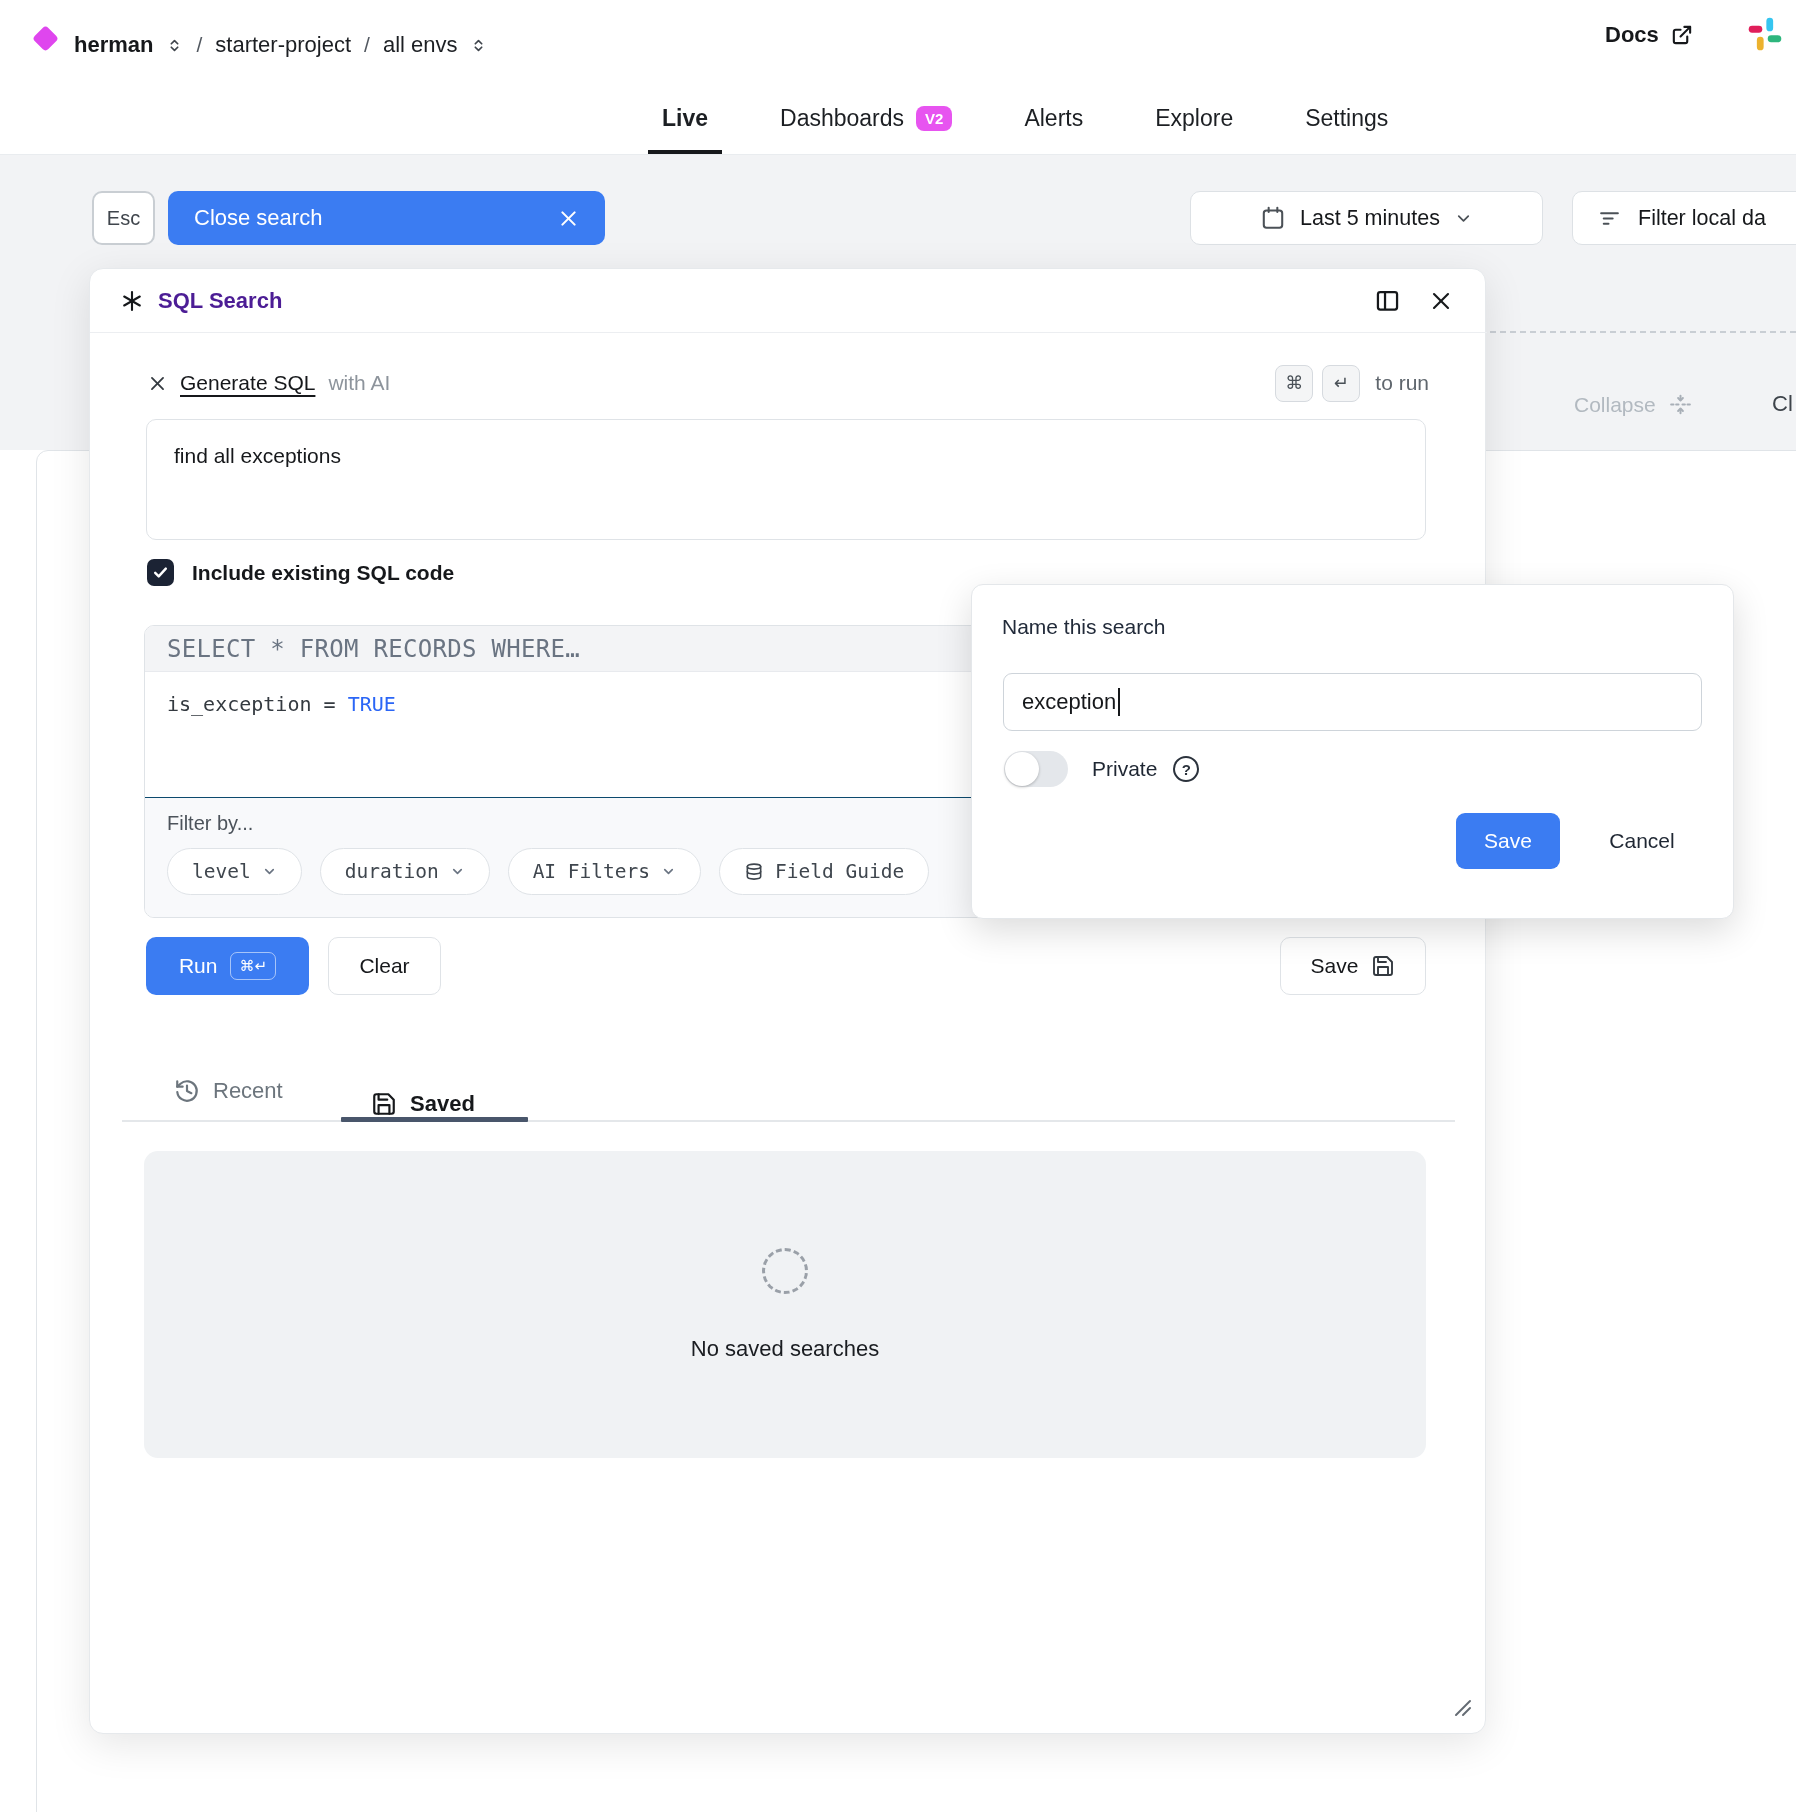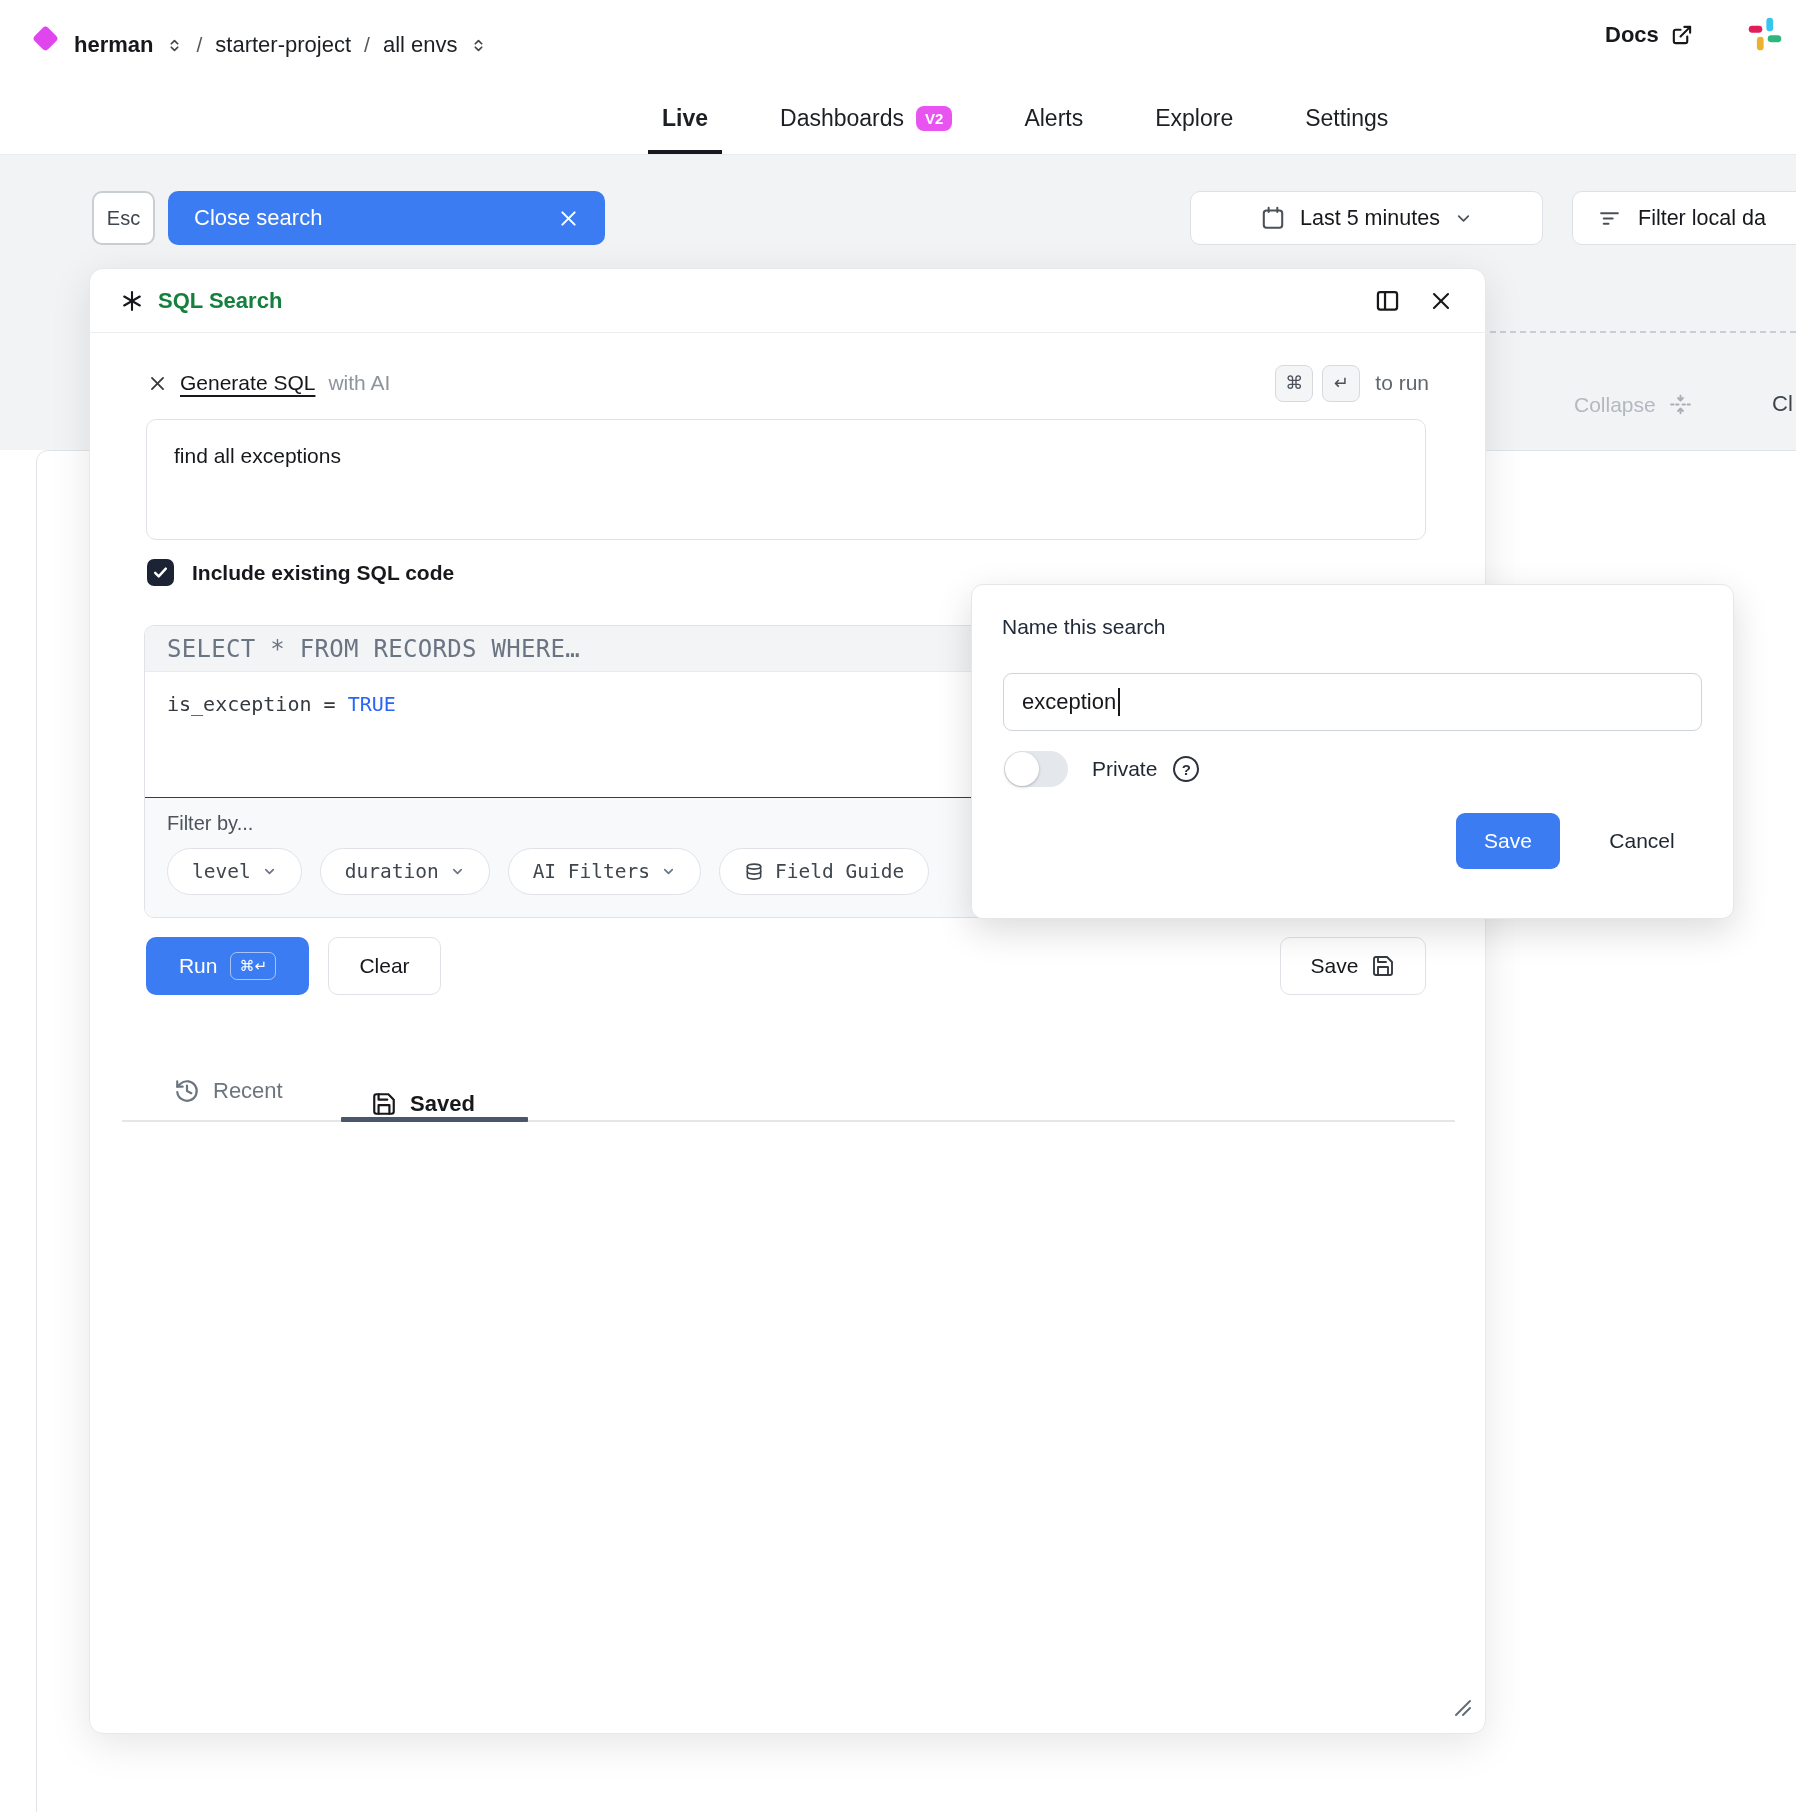--- a/index.html
+++ b/index.html
@@ -41,21 +41,21 @@
     color:#fff; font-size:22px; padding:0 26px; justify-content:space-between; z-index:5; cursor:pointer; }
   .timerange { left:1190px; top:191px; width:353px; height:54px; background:#fff; border:1px solid #dde1e5;
     border-radius:10px; justify-content:center; gap:14px; font-size:21.5px; font-weight:500; z-index:5; cursor:pointer; }
   .filterbtn { left:1572px; top:191px; width:280px; height:54px; background:#fff; border:1px solid #dde1e5;
     border-radius:10px; gap:16px; padding:0 24px; font-size:21.5px; font-weight:500; z-index:5; cursor:pointer; white-space:nowrap; overflow:hidden; }
 
   
   .modal { left:89px; top:268px; width:1397px; height:1466px; background:#fff; border:1px solid #e6e9ec;
     border-radius:14px; box-shadow:0 10px 40px rgba(0,0,0,.10); z-index:10; }
   .mheader { left:0; top:0; width:1397px; height:64px; border-bottom:1px solid #eceef1; padding:0 34px 0 30px; display:flex; align-items:center; }
-  .mtitle { margin-left:14px; font-size:22px; font-weight:600; color:#15803d; }
+  .mtitle { margin-left:14px; font-size:22px; font-weight:600; color:#4c1d95; }
   .mh-icons { margin-left:auto; display:flex; align-items:center; gap:28px; color:#1c1f23; }
   .iconbtn { cursor:pointer; display:flex; }
 
   .genrow { left:58px; top:90px; width:1281px; height:48px; justify-content:space-between; }
   .genleft { display:flex; align-items:center; gap:13px; }
   .genlink { font-size:21px; font-weight:500; color:#16181b; text-decoration:underline;
     text-underline-offset:5px; text-decoration-thickness:1.5px; cursor:pointer; }
   .gensuffix { font-size:21px; color:#8d949c; }
   .genright { display:flex; align-items:center; gap:9px; }
   .kbd { min-width:38px; height:37px; padding:0 8px; background:#f4f5f6; border:1.5px solid #d6dadf;
@@ -381,20 +381,24 @@
         <svg width="26" height="26" viewBox="0 0 24 24" fill="none" stroke="#16181b" stroke-width="2" stroke-linecap="round" stroke-linejoin="round">
           <path d="M19 21H5a2 2 0 0 1-2-2V5a2 2 0 0 1 2-2h11l5 5v11a2 2 0 0 1-2 2z"></path>
           <polyline points="17 21 17 13 7 13 7 21"></polyline>
             <polyline points="7 3 7 8 15 8"></polyline>
         </svg>
       </span>
       <span>Saved</span>
     </div>
     <div class="abs tabunderline"></div>
 
+    <div class="abs empty">
+      <div class="dashedcircle"></div>
+      <div class="emptytext">No saved searches</div>
+    </div>
 
     <div class="abs resizeh">
       <svg width="22" height="22" viewBox="0 0 22 22" fill="none" stroke="#646b73" stroke-width="2" stroke-linecap="round">
         <line x1="4" y1="18" x2="18" y2="4"></line>
           <line x1="11" y1="18" x2="18" y2="11"></line>
       </svg>
     </div>
   </div>
 
   <div class="abs popover">

